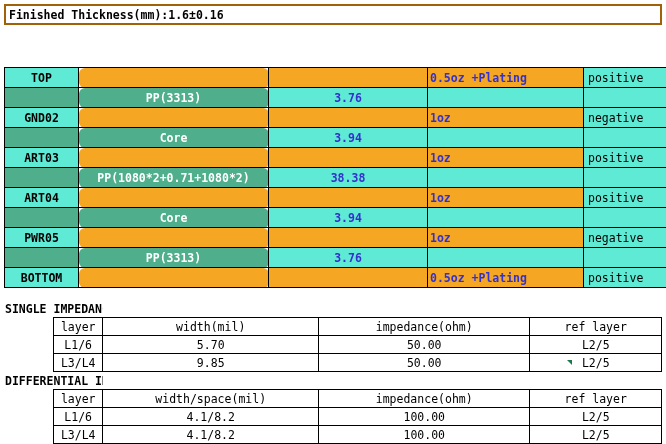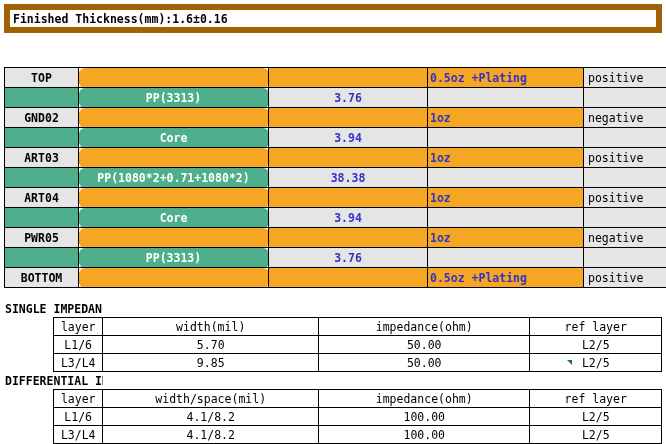--- a/index.html
+++ b/index.html
@@ -44,42 +44,42 @@
     width: 658px;
   }
   .hdr-table td {
     font-family: "DejaVu Sans Mono", monospace;
     font-size: 11.5px;
     font-weight: bold;
     height: 17px;
     line-height: 16px;
     padding-left: 3px;
   }
-  .teal-border { border: 6px solid #a16207; }
+  .teal-border { border: 2px solid #a16207; }
 
   
   .stack-table {
     position: absolute;
     left: 4px;
     top: 57px;
     width: 658px;
   }
   .stack-table td {
     height: 19px;
     line-height: 18px;
     font-size: 11.5px;
   }
   .c-name   { width: 70px; text-align: center; font-weight: bold; }
   .c-mat    { width: 186px; text-align: center; font-weight: bold; color: #ffffff; border-radius: 6px; }
   .c-thk    { width: 155px; text-align: center; font-weight: bold; color: #3333cc; margin-left: 36px; }
   .c-cu     { width: 152px; font-weight: bold; color: #3333cc; }
   .c-pol    { width: 93px; text-align: left; padding-left: 4px; font-weight: normal; }
   .orange   { background: #F5A623; }
   .green    { background: #4FAE8B; }
-  .white    { background: #e5e5e5; }
+  .white    { background: #5eead4; }
   .blank-row td { border: none; height: 10px; }
 
   
   .imp-wrap {
     position: absolute;
     left: 4px;
     top: 300px;
     width: 658px;
   }
   .imp-table { width: 658px; }

